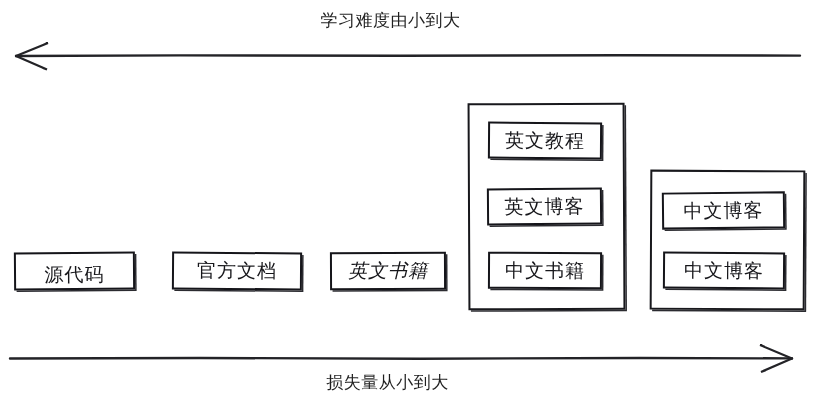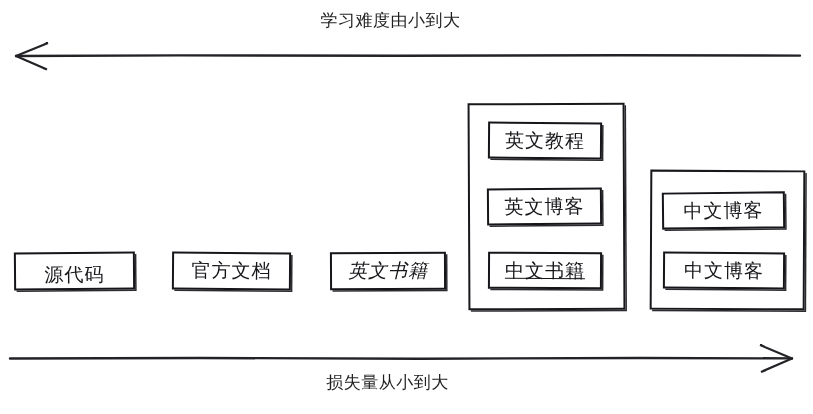--- a/index.html
+++ b/index.html
@@ -57,21 +57,21 @@
   .group-box {
     position: absolute;
     box-sizing: border-box;
     background: #ffffff;
     border: 2px solid #18181c;
     box-shadow: 2px 2px 0 -0.5px #2b2b30;
   }
   .sketch-a { transform: rotate(-0.45deg); }
   .sketch-b { transform: rotate(0.4deg); }
   .sketch-c { transform: rotate(-0.25deg); }
-  .sketch-d { transform: rotate(0.28deg); text-decoration: underline; }
+  .sketch-d { transform: rotate(0.28deg); }
   .sketch-e { transform: rotate(-0.6deg); }
 </style>
 </head>
 <body>
 
 <svg id="canvas" viewBox="0 0 813 414" xmlns="http://www.w3.org/2000/svg">
 
   <g>
     <path d="M16,56 L180,55.4 L400,55.8 L620,55.2 L800,55.6" fill="none" stroke="#232327" stroke-width="2.4" stroke-linecap="round"></path>
     <path d="M16,56 L48,43 L44,44.5" fill="none" stroke="#232327" stroke-width="2.2" stroke-linecap="round"></path>
@@ -84,21 +84,21 @@
     <path d="M792,358.4 L761,372 L765,370.5" fill="none" stroke="#232327" stroke-width="2.2" stroke-linecap="round"></path>
   </g>
 </svg>
 
 <div class="axis-label" id="top-axis-label">学习难度由小到大</div>
 <div class="axis-label" id="bottom-axis-label">损失量从小到大</div>
 
 <div class="node-box sketch-a" style="left:14px; top:252px; width:121px; height:38px;align-items:flex-end;">
   <span>源代码</span>
 </div>
-<div class="node-box sketch-b" style="left:172px; top:252px; width:119px; height:38px;">
+<div class="node-box sketch-b" style="left:172px; top:252px; width:130px; height:38px;">
   <span>官方文档</span>
 </div>
 <div class="node-box sketch-c" style="left:330px; top:252px; width:116px; height:38px;font-style:italic;">
   <span>英文书籍</span>
 </div>
 
 <div class="group-box sketch-c" style="left:468px; top:103px; width:157px; height:207px;"></div>
 <div class="node-box sketch-b" style="left:488px; top:122px; width:114px; height:37px;">
   <span>英文教程</span>
 </div>

